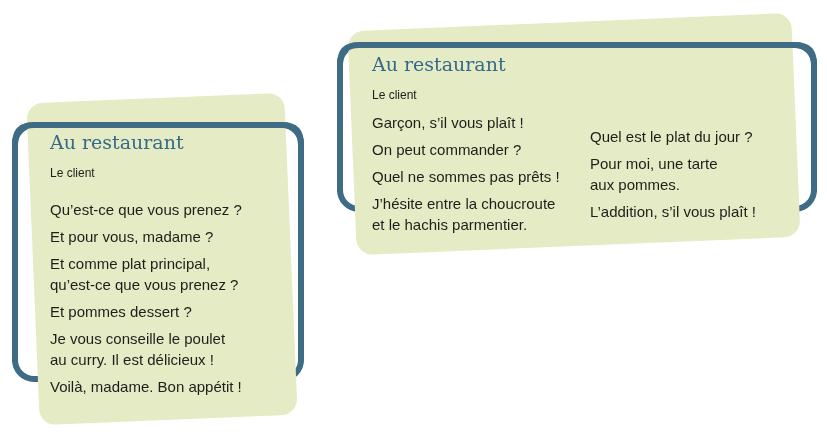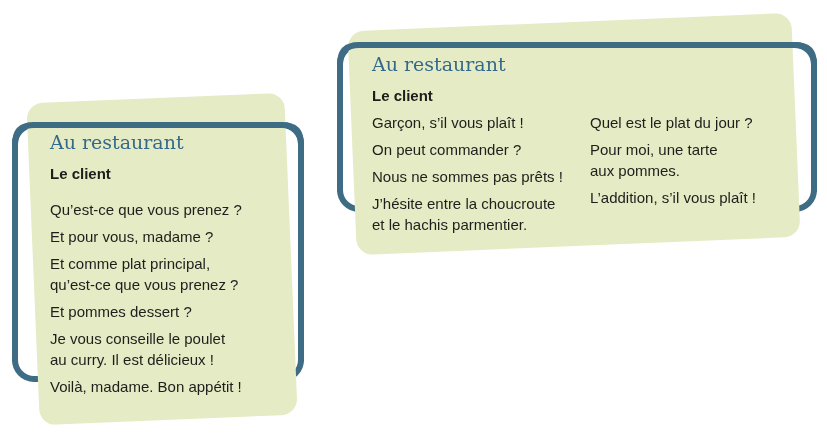--- a/index.html
+++ b/index.html
@@ -34,28 +34,29 @@
   .card-title {
     font-family: "DejaVu Serif", serif;
     font-weight: normal;
     font-size: 19px;
     line-height: 22px;
     margin: 0 0 10px 0;
     color: var(--heading, #35698a);
     white-space: nowrap;
   }
   .speaker {
-    font-size: 15px;
-    font-weight: bold;
+    font-size: 12px;
+    font-weight: normal;
     line-height: 21px;
     white-space: nowrap;
   }
   .cols {
     display: flex;
     margin-top: 6px;
+    align-items: center;
   }
   .col p {
     font-size: 15px;
     line-height: 21px;
     margin: 0 0 6px 0;
     white-space: nowrap;
   }
   .col-single { margin-top: 15px; }
 </style>
 </head>
@@ -91,21 +92,21 @@
       </div>
   </div>
 
   <div class="card-text" style="left:372px; top:53px; width:436px;">
     <h2 class="card-title">Au restaurant</h2>
     <div class="speaker">Le client</div>
     <div class="cols">
       <div class="col" style="width:218px;">
           <p>Garçon, s’il vous plaît !</p>
           <p>On peut commander ?</p>
-          <p>Nous ne sommes pas prêts !</p>
+          <p>Quel ne sommes pas prêts !</p>
           <p>J’hésite entre la choucroute<br>et le hachis parmentier.</p>
         </div>
       <div class="col" style="width:218px;">
           <p>Quel est le plat du jour ?</p>
           <p>Pour moi, une tarte<br>aux pommes.</p>
           <p>L’addition, s’il vous plaît !</p>
         </div>
     </div>
   </div>
 

